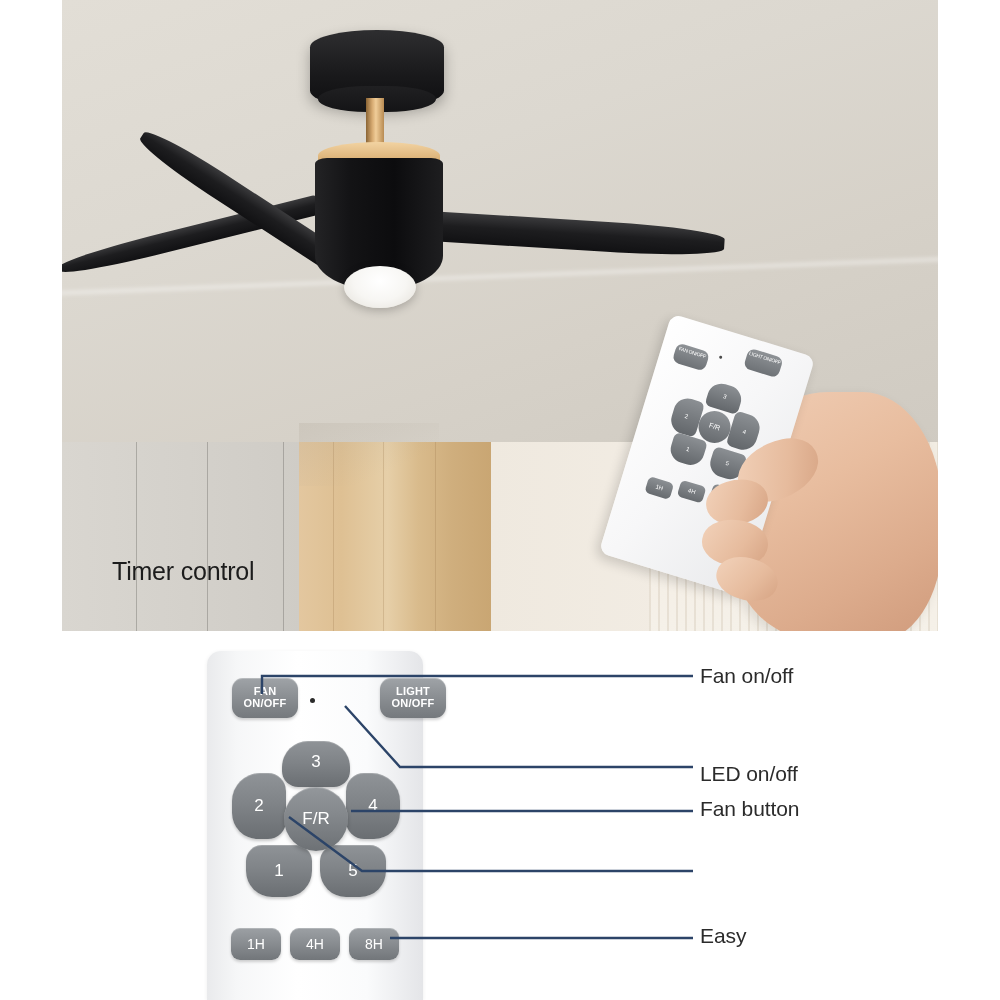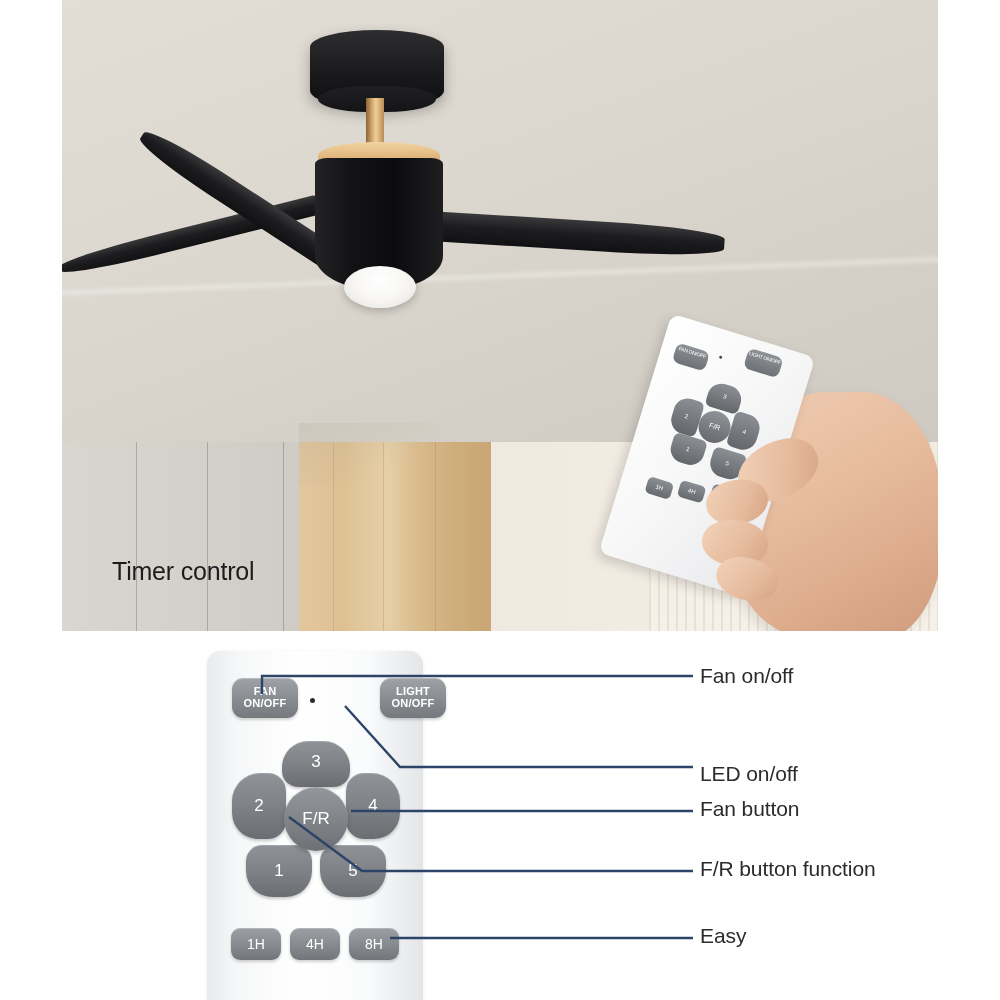--- a/index.html
+++ b/index.html
@@ -427,15 +427,14 @@
 
       <path d="M 289 186 L 362 240 L 693 240"></path>
 
       <path d="M 390 307 L 693 307"></path>
     </g>
   </svg>
 
   <div class="callout c-fan">Fan on/off</div>
   <div class="callout c-led">LED on/off</div>
   <div class="callout c-speed">Fan button</div>
-  <div class="callout c-fr">F/R button function</div>
   <div class="callout c-timer">Easy</div>
 </div>
 
 </body></html>

